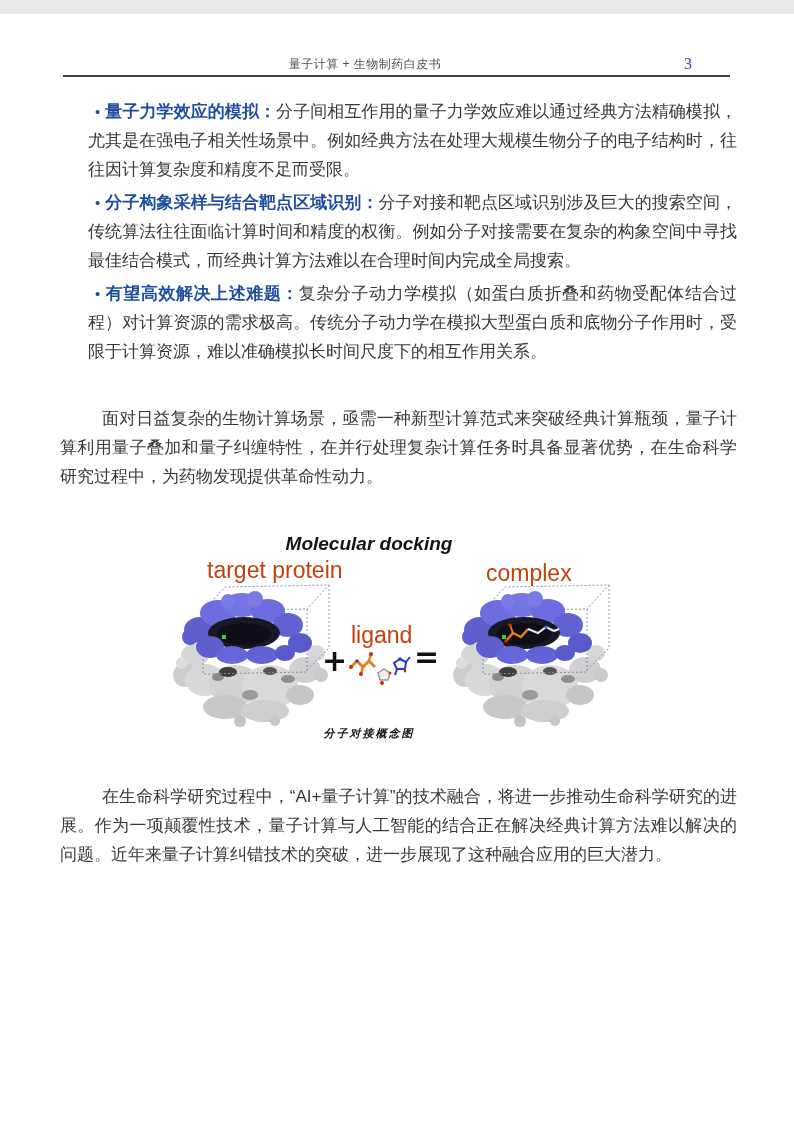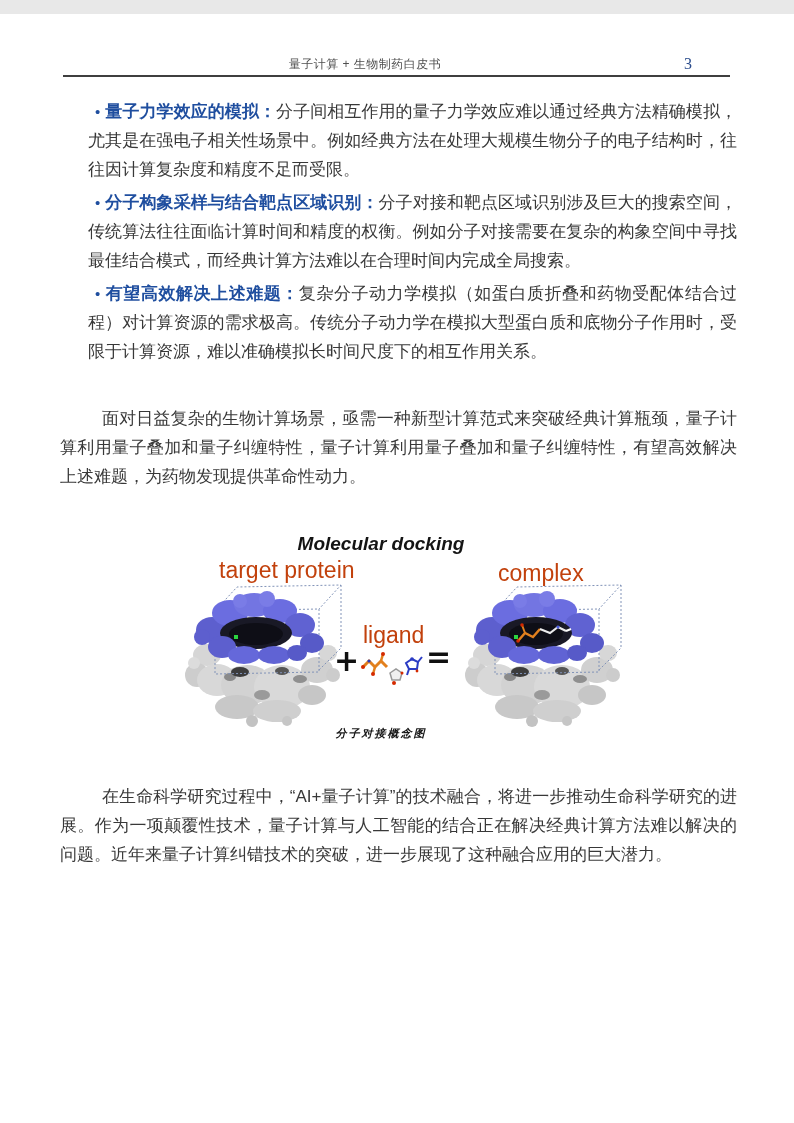--- a/index.html
+++ b/index.html
@@ -31,21 +31,21 @@
   .bullet-dot { color:#1F4E9F; margin-right:5px; font-size:15px; }
   .bullet-head { font-weight:bold; color:#1F4E9F; }
   
   .para {
     position:absolute; left:60px; width:677px; text-align:justify;
     font-size:17px; line-height:29px; color:#383838; text-indent:42px; margin:0;
   }
   .para-1 { top:390px; }
   .para-2 { top:768px; }
   
-  .figure { position:absolute; top:515px; left:12px; width:738px; height:230px; }
+  .figure { position:absolute; top:515px; left:0; width:738px; height:230px; }
   .fig-title {
     position:absolute; top:4px; left:0; right:0; text-align:center;
     font-size:19px; font-weight:bold; font-style:italic; color:#141414;
   }
   .fig-label { position:absolute; font-size:23px; color:#c2410c; }
   .lbl-target  { top:28px;  left:207px; }
   .lbl-complex { top:31px;  left:486px; }
   .lbl-ligand  { top:93px;  left:351px; }
   .fig-op {
     position:absolute; font-family:"DejaVu Sans",sans-serif;
@@ -71,21 +71,21 @@
   <div class="header-title">量子计算 + 生物制药白皮书</div>
   <div class="page-number">3</div>
   <div class="header-rule"></div>
 
   <div class="bullets">
     <p class="bullet-item"><span class="bullet-dot">•</span><span class="bullet-head">量子力学效应的模拟：</span><span>分子间相互作用的量子力学效应难以通过经典方法精确模拟，尤其是在强电子相关性场景中。例如经典方法在处理大规模生物分子的电子结构时，往往因计算复杂度和精度不足而受限。</span></p>
     <p class="bullet-item"><span class="bullet-dot">•</span><span class="bullet-head">分子构象采样与结合靶点区域识别：</span><span>分子对接和靶点区域识别涉及巨大的搜索空间，传统算法往往面临计算时间和精度的权衡。例如分子对接需要在复杂的构象空间中寻找最佳结合模式，而经典计算方法难以在合理时间内完成全局搜索。</span></p>
     <p class="bullet-item"><span class="bullet-dot">•</span><span class="bullet-head">有望高效解决上述难题：</span><span>复杂分子动力学模拟（如蛋白质折叠和药物受配体结合过程）对计算资源的需求极高。传统分子动力学在模拟大型蛋白质和底物分子作用时，受限于计算资源，难以准确模拟长时间尺度下的相互作用关系。</span></p>
   </div>
 
-  <p class="para para-1">面对日益复杂的生物计算场景，亟需一种新型计算范式来突破经典计算瓶颈，量子计算利用量子叠加和量子纠缠特性，量子计算利用量子叠加和量子纠缠特性，有望高效解决上述难题，为药物发现提供革命性动力。</p>
+  <p class="para para-1">面对日益复杂的生物计算场景，亟需一种新型计算范式来突破经典计算瓶颈，量子计算利用量子叠加和量子纠缠特性，在并行处理复杂计算任务时具备显著优势，在生命科学研究过程中，为药物发现提供革命性动力。</p>
 
   <div class="figure">
     <div class="fig-title">Molecular docking</div>
     <div class="fig-label lbl-target">target protein</div>
     <div class="fig-label lbl-complex">complex</div>
     <div class="fig-label lbl-ligand">ligand</div>
 
     <svg class="protein-svg protein-left" viewBox="0 0 164 152" xmlns="http://www.w3.org/2000/svg">
 
       <g>

